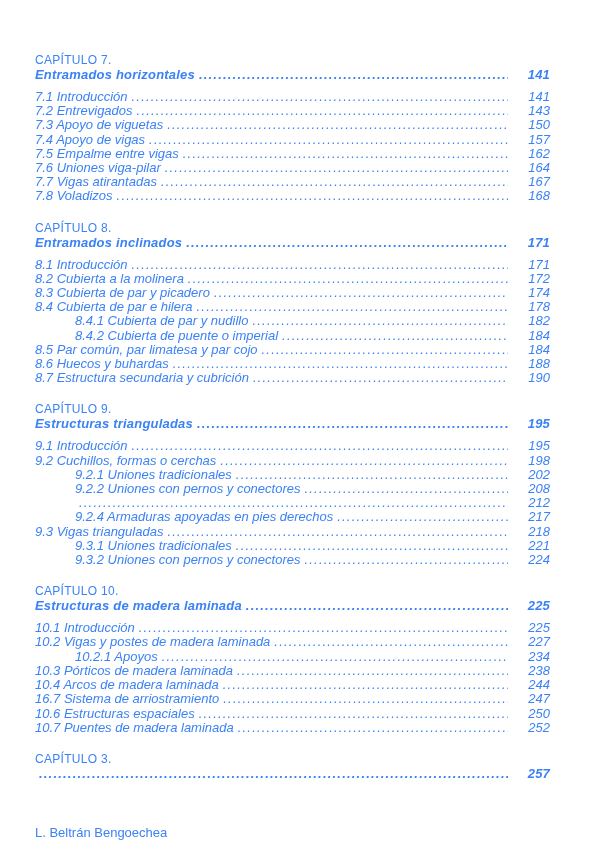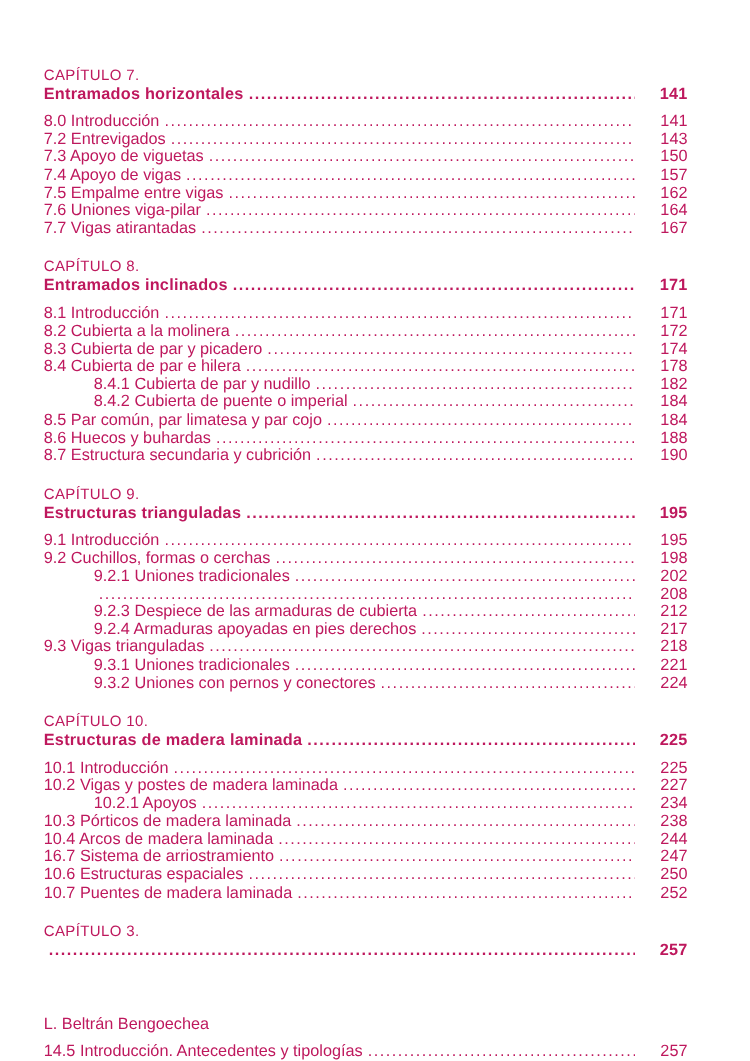--- a/index.html
+++ b/index.html
@@ -24,20 +24,21 @@
   }
   .caption {
     font-size: 12px;
     line-height: 14px;
     letter-spacing: 0.3px;
   }
   .row {
     display: flex;
     align-items: flex-start;
     line-height: 14.2px;
+    font-style: italic;
   }
   .title-row {
     font-weight: bold;
     line-height: 15px;
     letter-spacing: 0.2px;
   }
   .author {
     line-height: 15px;
     margin-top: 44px;
   }
@@ -64,33 +65,33 @@
   }
   .page-num {
     flex: none;
     width: 36px;
     text-align: right;
   }
 </style>
 </head>
 <body>
 
-<main class="page-surface" style="color: #be185d; background: rgb(255, 255, 255);">
+<main class="page-surface" style="color: #3b82f6; background: rgb(255, 255, 255);">
   <div id="toc-root">
   <section class="chapter">
     <div class="caption">CAPÍTULO 7.</div>
     <div class="row title-row">
       <span class="label">Entramados horizontales</span>
       <span class="dots"></span>
       <span class="page-num">141</span>
     </div>
 
     <div class="entries">
   <div class="row entry indent-0">
-    <span class="label">8.0 Introducción</span>
+    <span class="label">7.1 Introducción</span>
     <span class="dots"></span>
     <span class="page-num">141</span>
   </div>
 
   <div class="row entry indent-0">
     <span class="label">7.2 Entrevigados</span>
     <span class="dots"></span>
     <span class="page-num">143</span>
   </div>
 
@@ -117,20 +118,25 @@
     <span class="dots"></span>
     <span class="page-num">164</span>
   </div>
 
   <div class="row entry indent-0">
     <span class="label">7.7 Vigas atirantadas</span>
     <span class="dots"></span>
     <span class="page-num">167</span>
   </div>
 
+  <div class="row entry indent-0">
+    <span class="label">7.8 Voladizos</span>
+    <span class="dots"></span>
+    <span class="page-num">168</span>
+  </div>
 </div>
   </section>
 
   <section class="chapter">
     <div class="caption">CAPÍTULO 8.</div>
     <div class="row title-row">
       <span class="label">Entramados inclinados</span>
       <span class="dots"></span>
       <span class="page-num">171</span>
     </div>
@@ -213,26 +219,26 @@
     <span class="page-num">198</span>
   </div>
 
   <div class="row entry indent-1">
     <span class="label">9.2.1 Uniones tradicionales</span>
     <span class="dots"></span>
     <span class="page-num">202</span>
   </div>
 
   <div class="row entry indent-1">
+    <span class="label">9.2.2 Uniones con pernos y conectores</span>
     <span class="dots"></span>
     <span class="page-num">208</span>
   </div>
 
   <div class="row entry indent-1">
-    <span class="label">9.2.3 Despiece de las armaduras de cubierta</span>
     <span class="dots"></span>
     <span class="page-num">212</span>
   </div>
 
   <div class="row entry indent-1">
     <span class="label">9.2.4 Armaduras apoyadas en pies derechos</span>
     <span class="dots"></span>
     <span class="page-num">217</span>
   </div>
 

